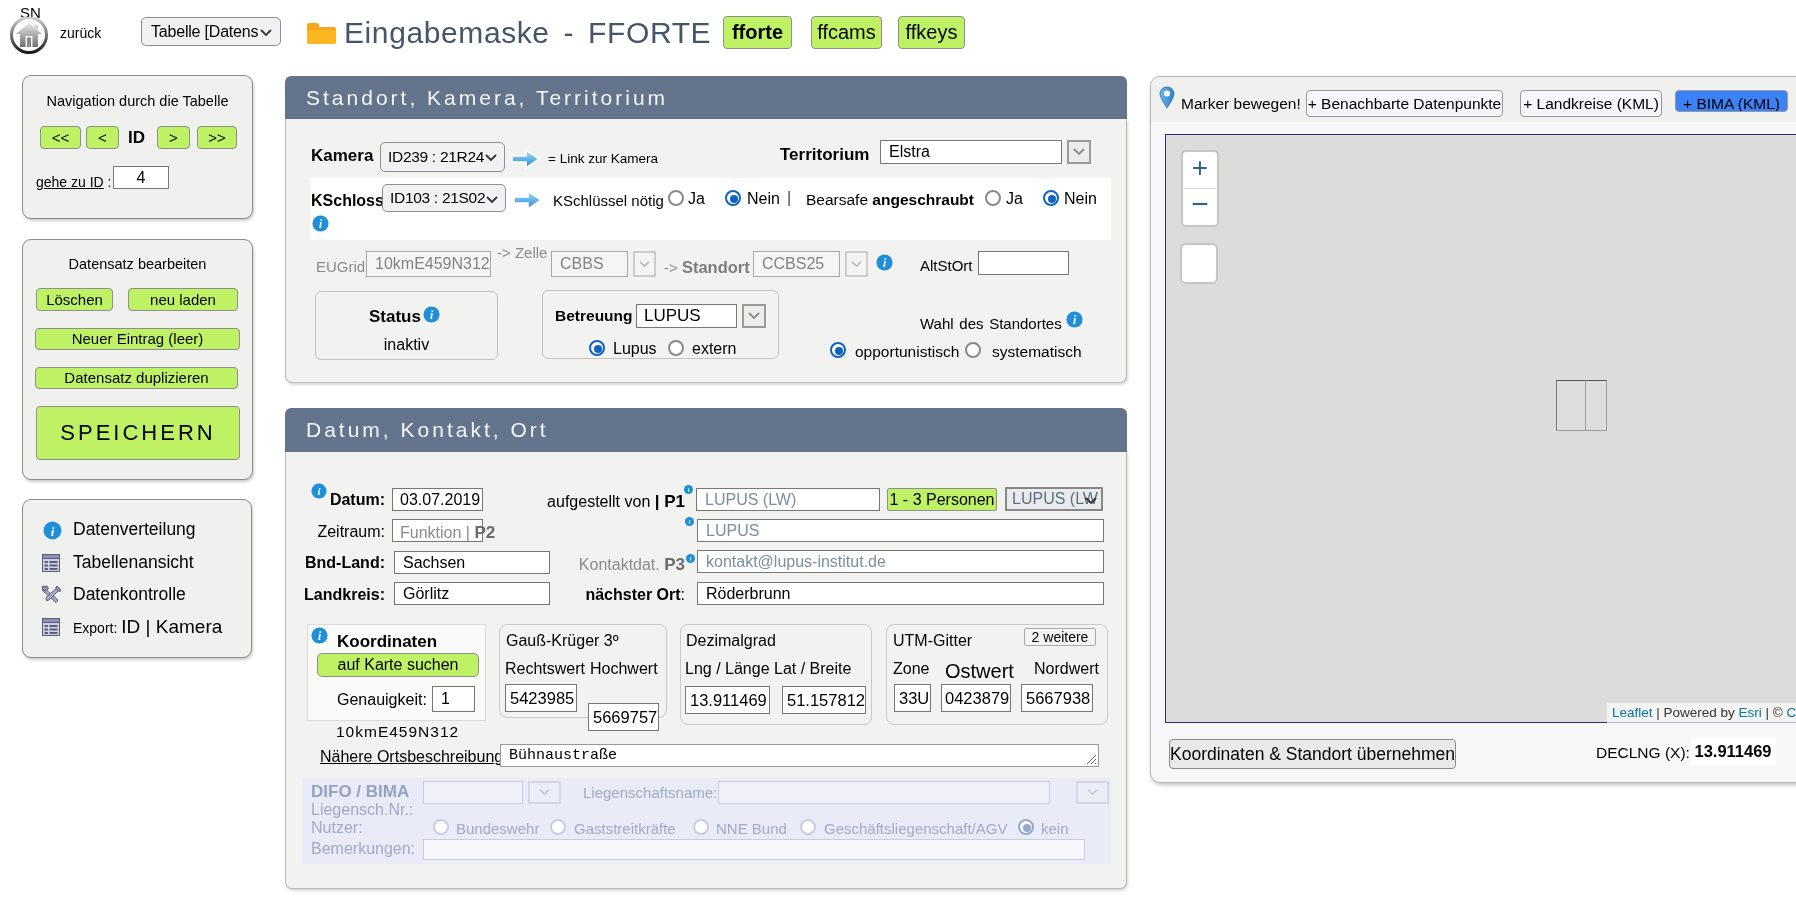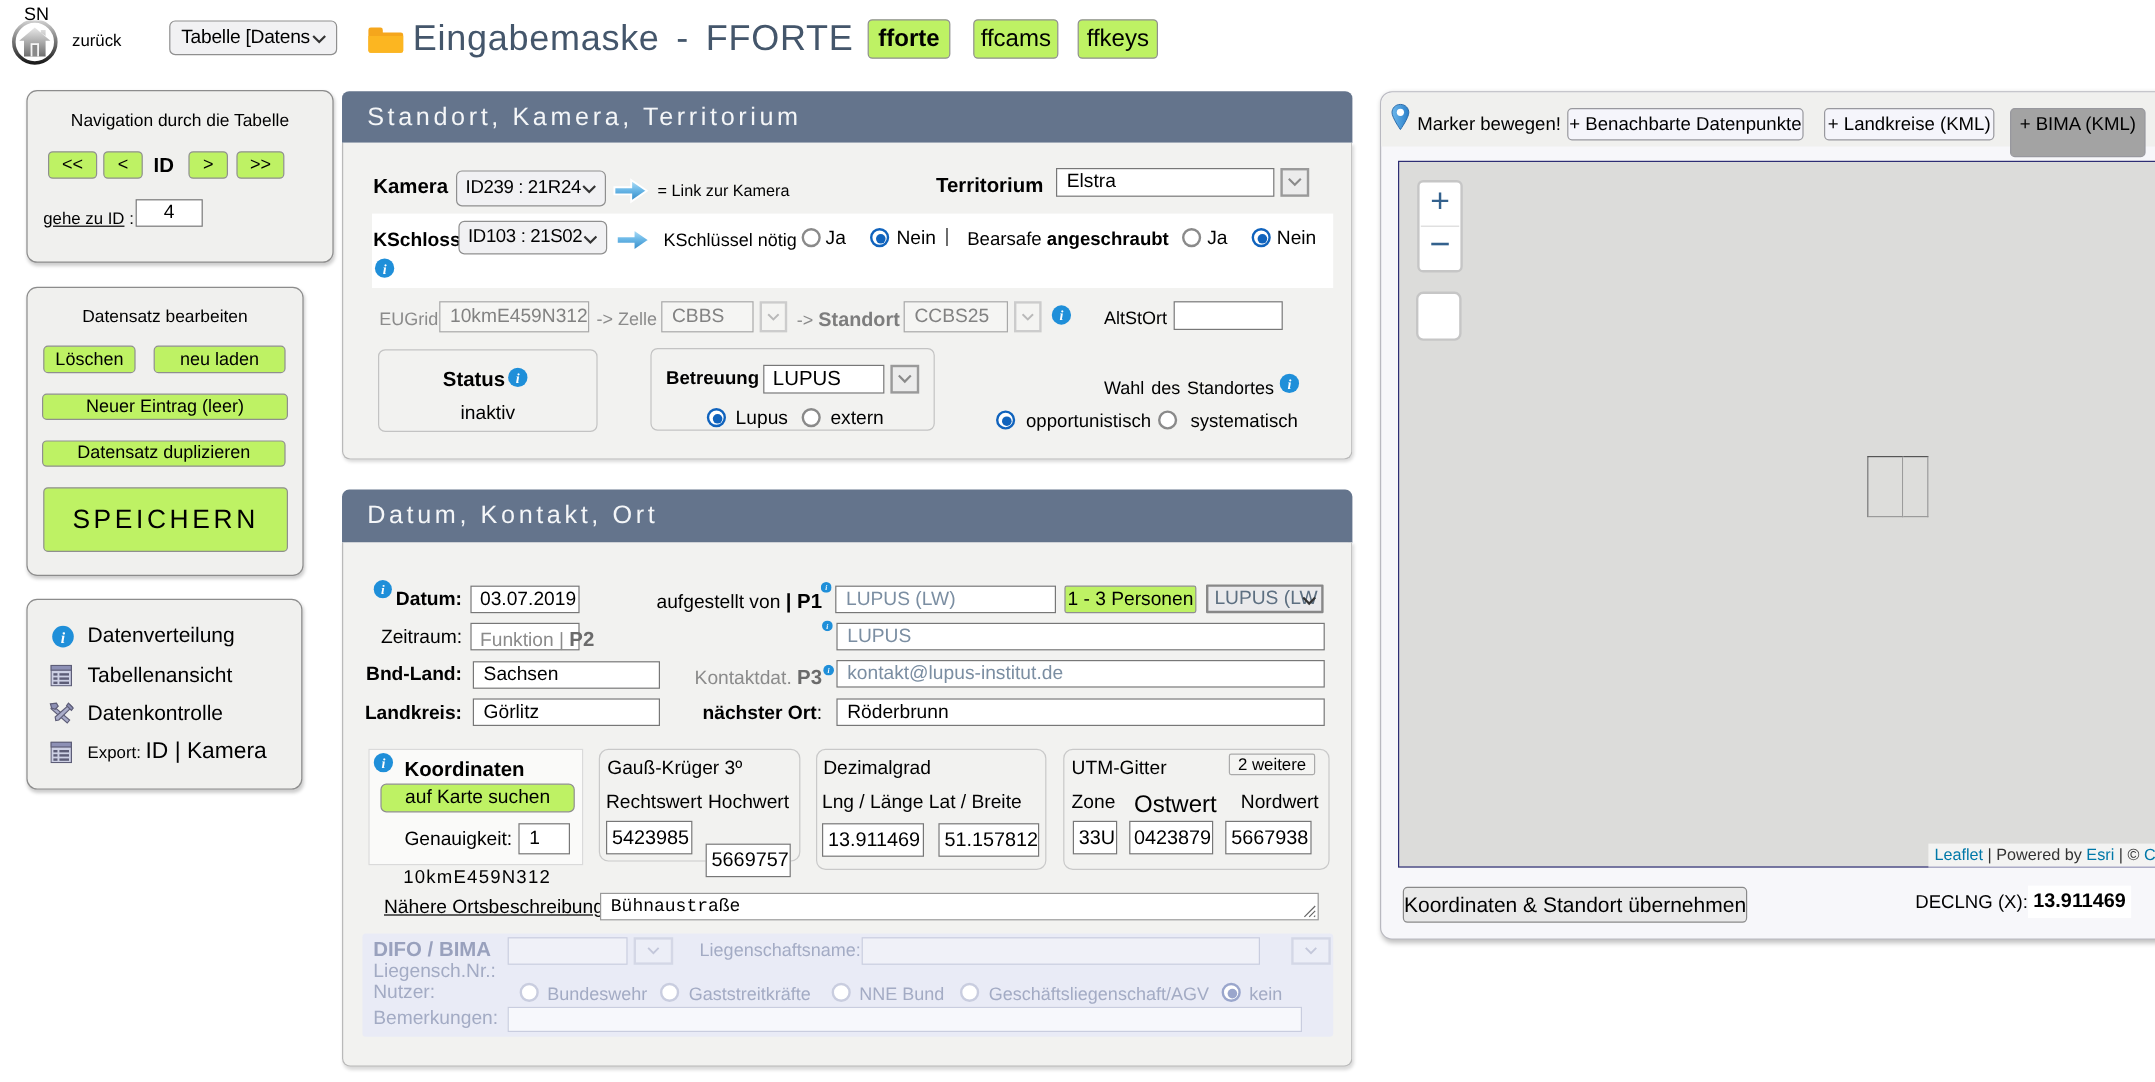--- a/index.html
+++ b/index.html
@@ -48,21 +48,21 @@
 </div>
 <svg class="abs" style="left:306px;top:21px;" width="31" height="25" viewBox="0 0 31 25">
   <path d="M1 4 Q1 2 3 2 L11 2 Q13 2 13 4 L13 6 L28 6 Q30 6 30 8 L30 21 Q30 23 28 23 L3 23 Q1 23 1 21 Z" fill="#f5a61c"></path>
   <path d="M1 9 L30 9 L30 21 Q30 23 28 23 L3 23 Q1 23 1 21 Z" fill="#fcb621"></path>
 </svg>
 <div class="abs" style="left:344px;top:16px;font-size:30px;color:#44566b;letter-spacing:0.6px;word-spacing:5px;">Eingabemaske - FFORTE</div>
 <div class="btn" style="left:723px;top:16px;width:69px;height:33px;font-size:20px;line-height:31px;font-weight:bold;">fforte</div>
 <div class="btn" style="left:811px;top:16px;width:71px;height:33px;font-size:20px;line-height:31px;">ffcams</div>
 <div class="btn" style="left:898px;top:16px;width:67px;height:33px;font-size:20px;line-height:31px;">ffkeys</div>
 
-<div class="box" style="left:22px;top:75px;width:256px;height:144px;">
+<div class="box" style="left:22px;top:75px;width:231px;height:144px;">
   <div class="abs" style="left:0;top:17px;width:100%;text-align:center;font-size:14.5px;">Navigation durch die Tabelle</div>
   <div class="btn" style="left:17px;top:50px;width:41px;height:23px;font-size:15px;line-height:21px;">&lt;&lt;</div>
   <div class="btn" style="left:63px;top:50px;width:33px;height:23px;font-size:15px;line-height:21px;">&lt;</div>
   <div class="abs" style="left:105px;top:52px;font-size:17px;font-weight:bold;">ID</div>
   <div class="btn" style="left:134px;top:50px;width:33px;height:23px;font-size:15px;line-height:21px;">&gt;</div>
   <div class="btn" style="left:174px;top:50px;width:40px;height:23px;font-size:15px;line-height:21px;">&gt;&gt;</div>
   <div class="abs" style="left:13px;top:98px;font-size:14px;"><span style="text-decoration:underline;">gehe zu ID</span> :</div>
   <div class="inp" style="left:90px;top:90px;width:56px;height:23px;font-size:16px;text-align:center;line-height:21px;">4</div>
 </div>
 
@@ -162,21 +162,21 @@
 <div class="abs" style="left:1006px;top:190px;font-size:16px;">Ja</div>
 <span class="radio sel" style="left:1043px;top:190px;"></span>
 <div class="abs" style="left:1064px;top:190px;font-size:16px;">Nein</div>
 <svg class="abs" style="left:312px;top:215px;" width="17" height="17" viewBox="0 0 19 19">
   <circle cx="9.5" cy="9.5" r="9" fill="#1f8fd9"></circle>
   <text x="9.5" y="14.5" font-size="13" font-family="Liberation Serif,serif" font-weight="bold" font-style="italic" fill="#fff" text-anchor="middle">i</text>
 </svg>
 
 <div class="abs" style="left:316px;top:258px;font-size:15px;color:#8b8b8b;">EUGrid</div>
 <div class="inpd" style="left:366px;top:251px;width:125px;height:26px;font-size:16px;line-height:24px;padding-left:8px;">10kmE459N312</div>
-<div class="abs" style="left:497px;top:258px;font-size:15px;color:#8b8b8b;">-&gt; Zelle</div>
+<div class="abs" style="left:497px;top:244px;font-size:15px;color:#8b8b8b;">-&gt; Zelle</div>
 <div class="inpd" style="left:551px;top:251px;width:77px;height:26px;font-size:16px;line-height:24px;padding-left:8px;">CBBS</div>
 <div class="ddbd" style="left:633px;top:251px;width:23px;height:26px;">
   <svg width="11" height="7" viewBox="0 0 12 8">
       <path d="M1 1 L6 6 L11 1" fill="none" stroke="#b9b9b9" stroke-width="1.8"></path>
     </svg>
 </div>
 <div class="abs" style="left:664px;top:258px;font-size:15px;color:#8b8b8b;">-&gt; <b style="font-size:16.5px;color:#7d7d7d;">Standort</b></div>
 <div class="inpd" style="left:753px;top:251px;width:87px;height:26px;font-size:16px;line-height:24px;padding-left:8px;">CCBS25</div>
 <div class="ddbd" style="left:845px;top:251px;width:23px;height:26px;">
   <svg width="11" height="7" viewBox="0 0 12 8">
@@ -336,21 +336,21 @@
         <stop offset="0" stop-color="#6cb7ec"></stop>
         <stop offset="1" stop-color="#2a7fc9"></stop>
       </linearGradient>
     </defs>
   <path d="M8 1 C3.6 1 1 4.4 1 7.8 C1 12 8 22 8 22 C8 22 15 12 15 7.8 C15 4.4 12.4 1 8 1 Z" fill="url(#pin)" stroke="#2a6aa8" stroke-width="0.8"></path>
   <circle cx="8" cy="7.6" r="3" fill="#fff"></circle>
 </svg>
 <div class="abs" style="left:1181px;top:95px;font-size:15.5px;">Marker bewegen!</div>
 <div class="btn" style="left:1306px;top:90px;width:197px;height:27px;font-size:15.5px;line-height:25px;background:#f5f5fb;border-color:#98989e;">+ Benachbarte Datenpunkte</div>
 <div class="btn" style="left:1520px;top:90px;width:142px;height:27px;font-size:15.5px;line-height:25px;background:#f5f5fb;border-color:#98989e;">+ Landkreise (KML)</div>
-<div class="btn" style="left:1675px;top:90px;width:113px;height:41px;font-size:15.5px;line-height:25px;background:#a3a3a3;border-color:#98989e;">+ BIMA (KML)</div>
+<div class="btn" style="left:1675px;top:90px;width:113px;height:22px;font-size:15.5px;line-height:25px;background:#3b82f6;border-color:#98989e;">+ BIMA (KML)</div>
 <div class="abs" style="left:1165px;top:134px;width:645px;height:589px;background:#dcdcda;border:1.5px solid #2e2e75;"></div>
 <div class="abs" style="left:1181px;top:150px;width:38px;height:77px;background:#fff;border:2px solid #c6c6c6;border-radius:5px;"></div>
 <div class="abs" style="left:1181px;top:150px;width:38px;height:39px;color:#33618d;font-size:28px;text-align:center;line-height:36px;">+</div>
 <div class="abs" style="left:1184px;top:188px;width:32px;height:1px;background:#d9d9d9;"></div>
 <div class="abs" style="left:1181px;top:188px;width:38px;height:39px;color:#33618d;font-size:30px;text-align:center;line-height:32px;">−</div>
 <div class="abs" style="left:1180px;top:243px;width:38px;height:41px;background:#fff;border:2px solid #c6c6c6;border-radius:6px;"></div>
 <div class="abs" style="left:1556px;top:380px;width:30px;height:51px;background:#dddddb;border:1px solid #9b9b9b;border-top-color:#555;border-left-color:#777;"></div>
 <div class="abs" style="left:1586px;top:380px;width:21px;height:51px;background:#dddddb;border:1px solid #9b9b9b;border-top-color:#555;border-left:none;"></div>
 <div class="abs" style="left:1607px;top:703px;height:20px;background:rgba(255,255,255,0.65);font-size:13.5px;color:#333;line-height:20px;padding:0 5px;white-space:nowrap;"><span style="color:#0078a8;">Leaflet</span> | Powered by <span style="color:#0078a8;">Esri</span> | © <span style="color:#0078a8;">Community Maps Contributors</span></div>
 <div class="btn" style="left:1169px;top:739px;width:287px;height:30px;font-size:17.5px;line-height:28px;background:#e9e9e9;border-color:#8a8a8a;">Koordinaten &amp; Standort übernehmen</div>

